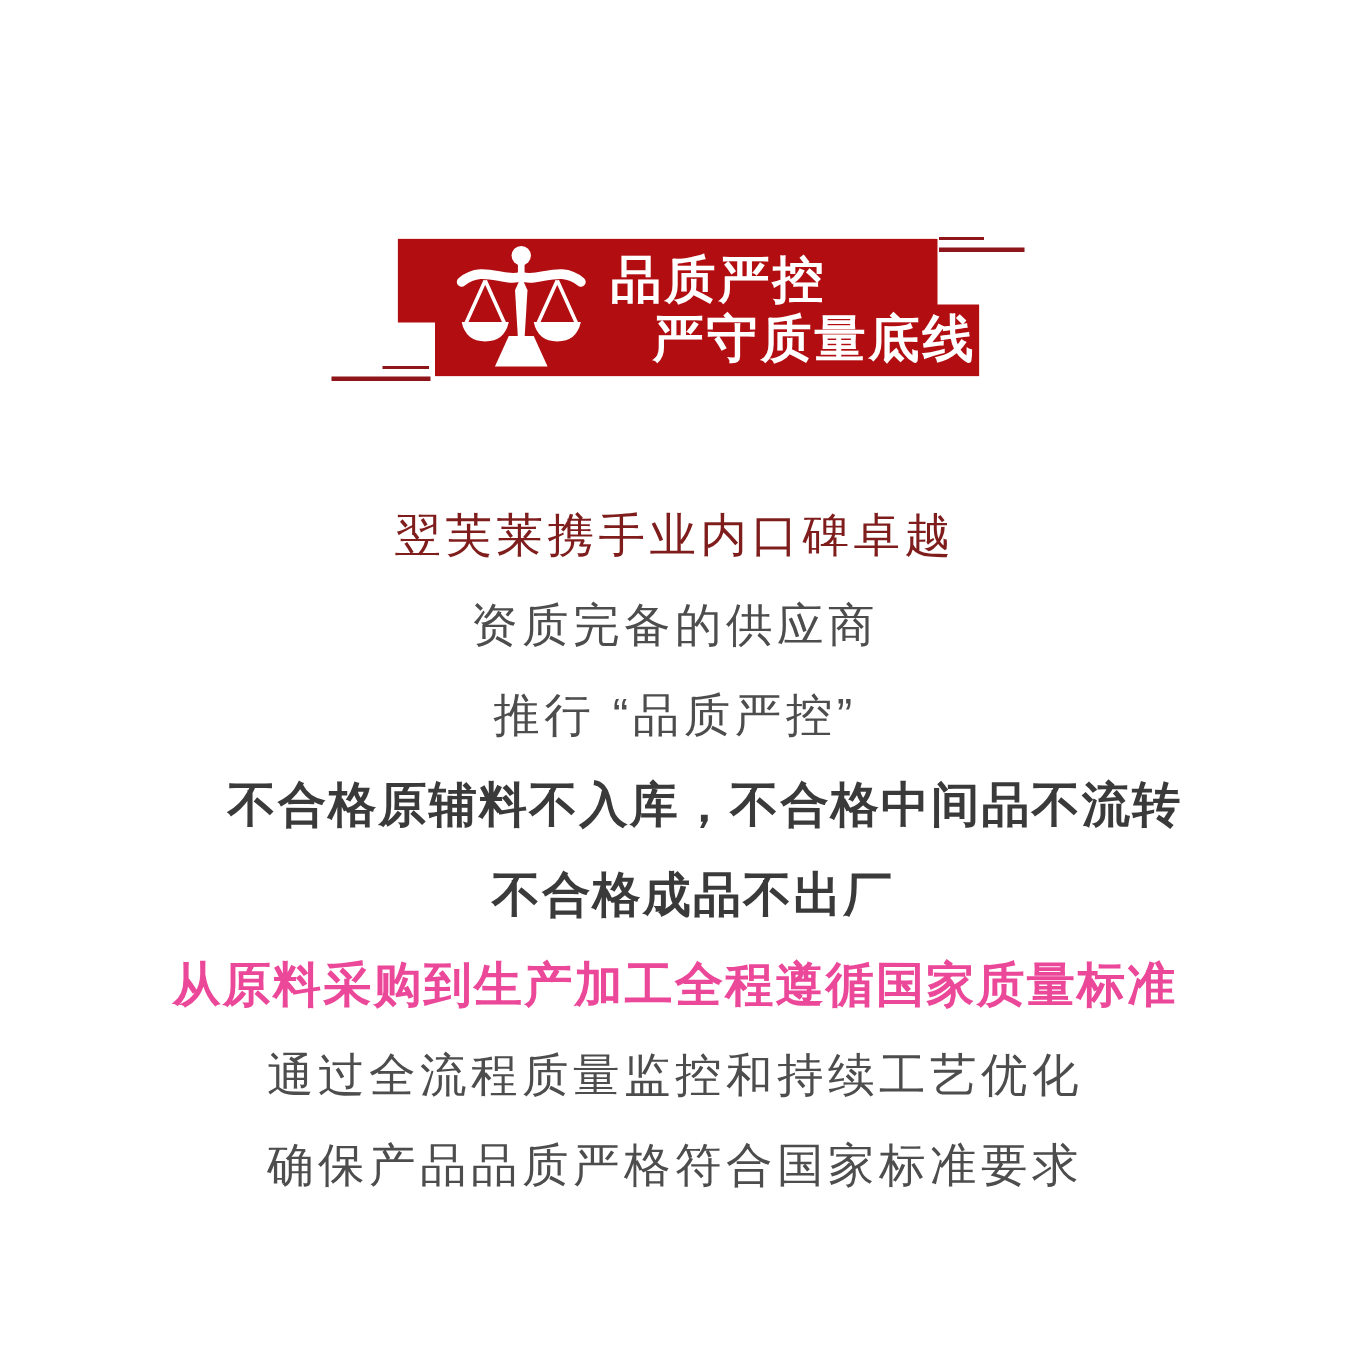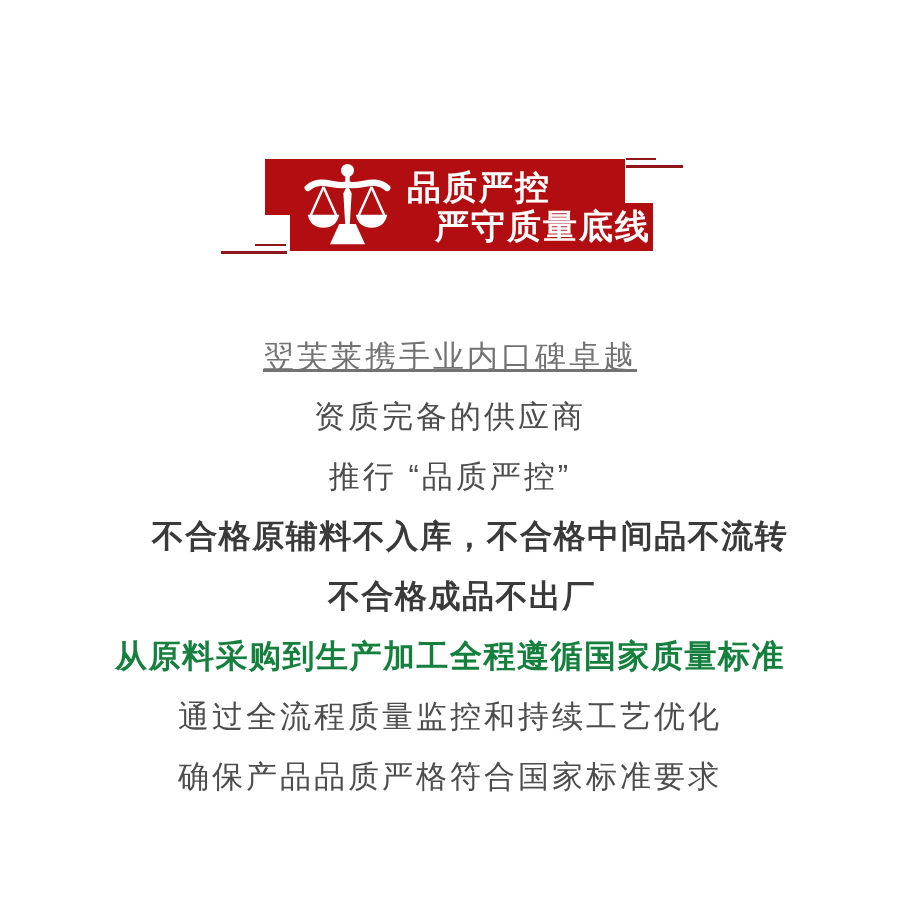--- a/index.html
+++ b/index.html
@@ -57,23 +57,23 @@
       <path d="M41,66 L59,66 L69,88 L31,88 Z"></path>
     </g>
   </svg>
 
   <div class="banner-title" style="color: rgb(255, 255, 255);">
     <div class="t1">品质严控</div>
     <div class="t2">严守质量底线</div>
   </div>
 
   <div class="body-text">
-    <div class="line light" style="color: #737373; text-decoration: underline;">翌芙莱携手业内口碑卓越</div>
+    <div class="line light" style="color: #7f1d1d;">翌芙莱携手业内口碑卓越</div>
     <div class="line light" style="color: rgb(77, 77, 77);">资质完备的供应商</div>
     <div class="line light" style="color: rgb(77, 77, 77);">推行 “品质严控”</div>
     <div class="line bold" style="color: rgb(58, 58, 58); margin-left: 40px;">不合格原辅料不入库，不合格中间品不流转</div>
     <div class="line bold" style="color: rgb(58, 58, 58); padding-left: 24px;">不合格成品不出厂</div>
-    <div class="line bold" style="color: #15803d;">从原料采购到生产加工全程遵循国家质量标准</div>
+    <div class="line bold" style="color: #ec4899;">从原料采购到生产加工全程遵循国家质量标准</div>
     <div class="line light" style="color: rgb(77, 77, 77);">通过全流程质量监控和持续工艺优化</div>
     <div class="line light" style="color: rgb(77, 77, 77);">确保产品品质严格符合国家标准要求</div>
   </div>
 
 </div>
 
 </body></html>

